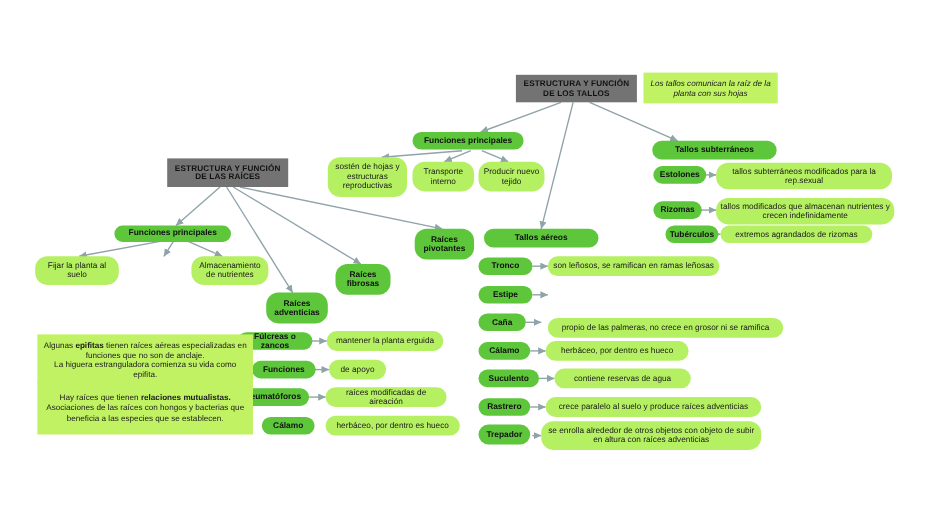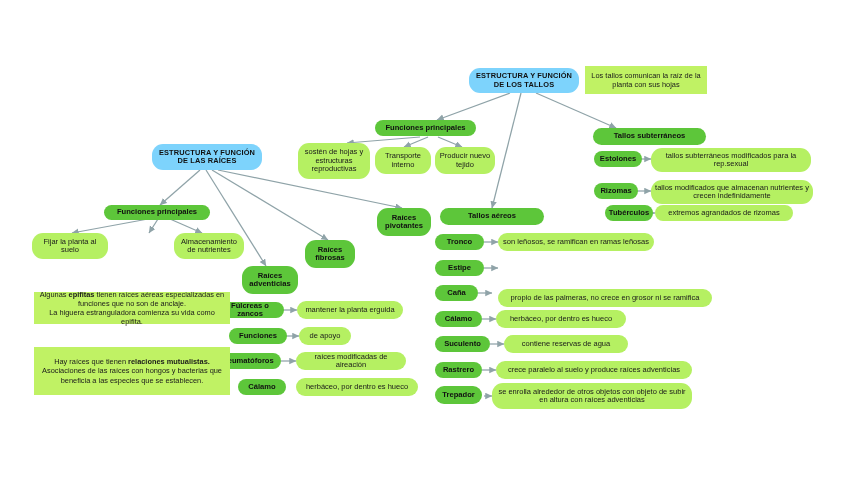--- a/index.html
+++ b/index.html
@@ -31,22 +31,22 @@
     display: flex;
     align-items: center;
     justify-content: center;
     text-align: center;
     line-height: 1.12;
     color: #1a1a1a;
     padding: 2px 4px;
   }
   
   .n-root {
-    background: #7dd3fc;
-    border-radius: 11px;
+    background: #737373;
+    border-radius: 0;
     font-weight: bold;
     font-size: 7.4px;
     letter-spacing: .15px;
     color: #111111;
   }
   
   .n-mid {
     background: #5dc63a;
     border-radius: 11px;
     font-weight: bold;
@@ -139,37 +139,37 @@
 
   <div class="node n-mid" style="left:229px; top:328px; width:58px; height:16px;">Funciones</div>
   <div class="node n-leaf" style="left:299px; top:327px; width:52px; height:18px;">de apoyo</div>
 
   <div class="node n-mid" style="left:215px; top:353px; width:66px; height:16px;">Neumatóforos</div>
   <div class="node n-leaf" style="left:296px; top:352px; width:110px; height:18px;">raíces modificadas de aireación</div>
 
   <div class="node n-mid" style="left:238px; top:379px; width:48px; height:16px;">Cálamo</div>
   <div class="node n-leaf" style="left:296px; top:378px; width:122px; height:18px;">herbáceo, por dentro es hueco</div>
 
-  <div class="node n-note multi" style="left:34px; top:292px; width:196px; height:32px; padding:3px 5px;">
+  <div class="node n-note multi" style="left:34px; top:304px; width:196px; height:46px; padding:3px 5px;">
     <div>
       <span>Algunas </span><b>epifitas</b><span> tienen raíces aéreas especializadas en funciones que no son de anclaje.</span>
     </div>
     <div>La higuera estranguladora comienza su vida como epifita.</div>
   </div>
 
   <div class="node n-note multi" style="left:34px; top:347px; width:196px; height:48px; padding:3px 5px;">
     <div>
       <span>Hay raíces que tienen </span><b>relaciones mutualistas.</b><span></span>
     </div>
     <div>Asociaciones de las raíces con hongos y bacterias que beneficia a las especies que se establecen.</div>
   </div>
 
   <div class="node n-root" style="left:469px; top:68px; width:110px; height:25px;">ESTRUCTURA Y FUNCIÓN DE LOS TALLOS</div>
 
-  <div class="node n-note" style="left:585px; top:66px; width:122px; height:28px; padding:2px 5px;">Los tallos comunican la raíz de la planta con sus hojas</div>
+  <div class="node n-note" style="left:585px; top:66px; width:122px; height:28px; padding:2px 5px;font-style:italic;">Los tallos comunican la raíz de la planta con sus hojas</div>
 
   <div class="node n-mid" style="left:375px; top:120px; width:101px; height:16px;">Funciones principales</div>
 
   <div class="node n-leaf" style="left:298px; top:143px; width:72px; height:36px;">sostén de hojas y estructuras reproductivas</div>
   <div class="node n-leaf" style="left:375px; top:147px; width:56px; height:27px;">Transporte interno</div>
   <div class="node n-leaf" style="left:435px; top:147px; width:60px; height:27px;">Producir nuevo tejido</div>
 
   <div class="node n-mid" style="left:440px; top:208px; width:104px; height:17px;">Tallos aéreos</div>
 
   <div class="node n-mid" style="left:435px; top:234px; width:49px; height:16px;">Tronco</div>

